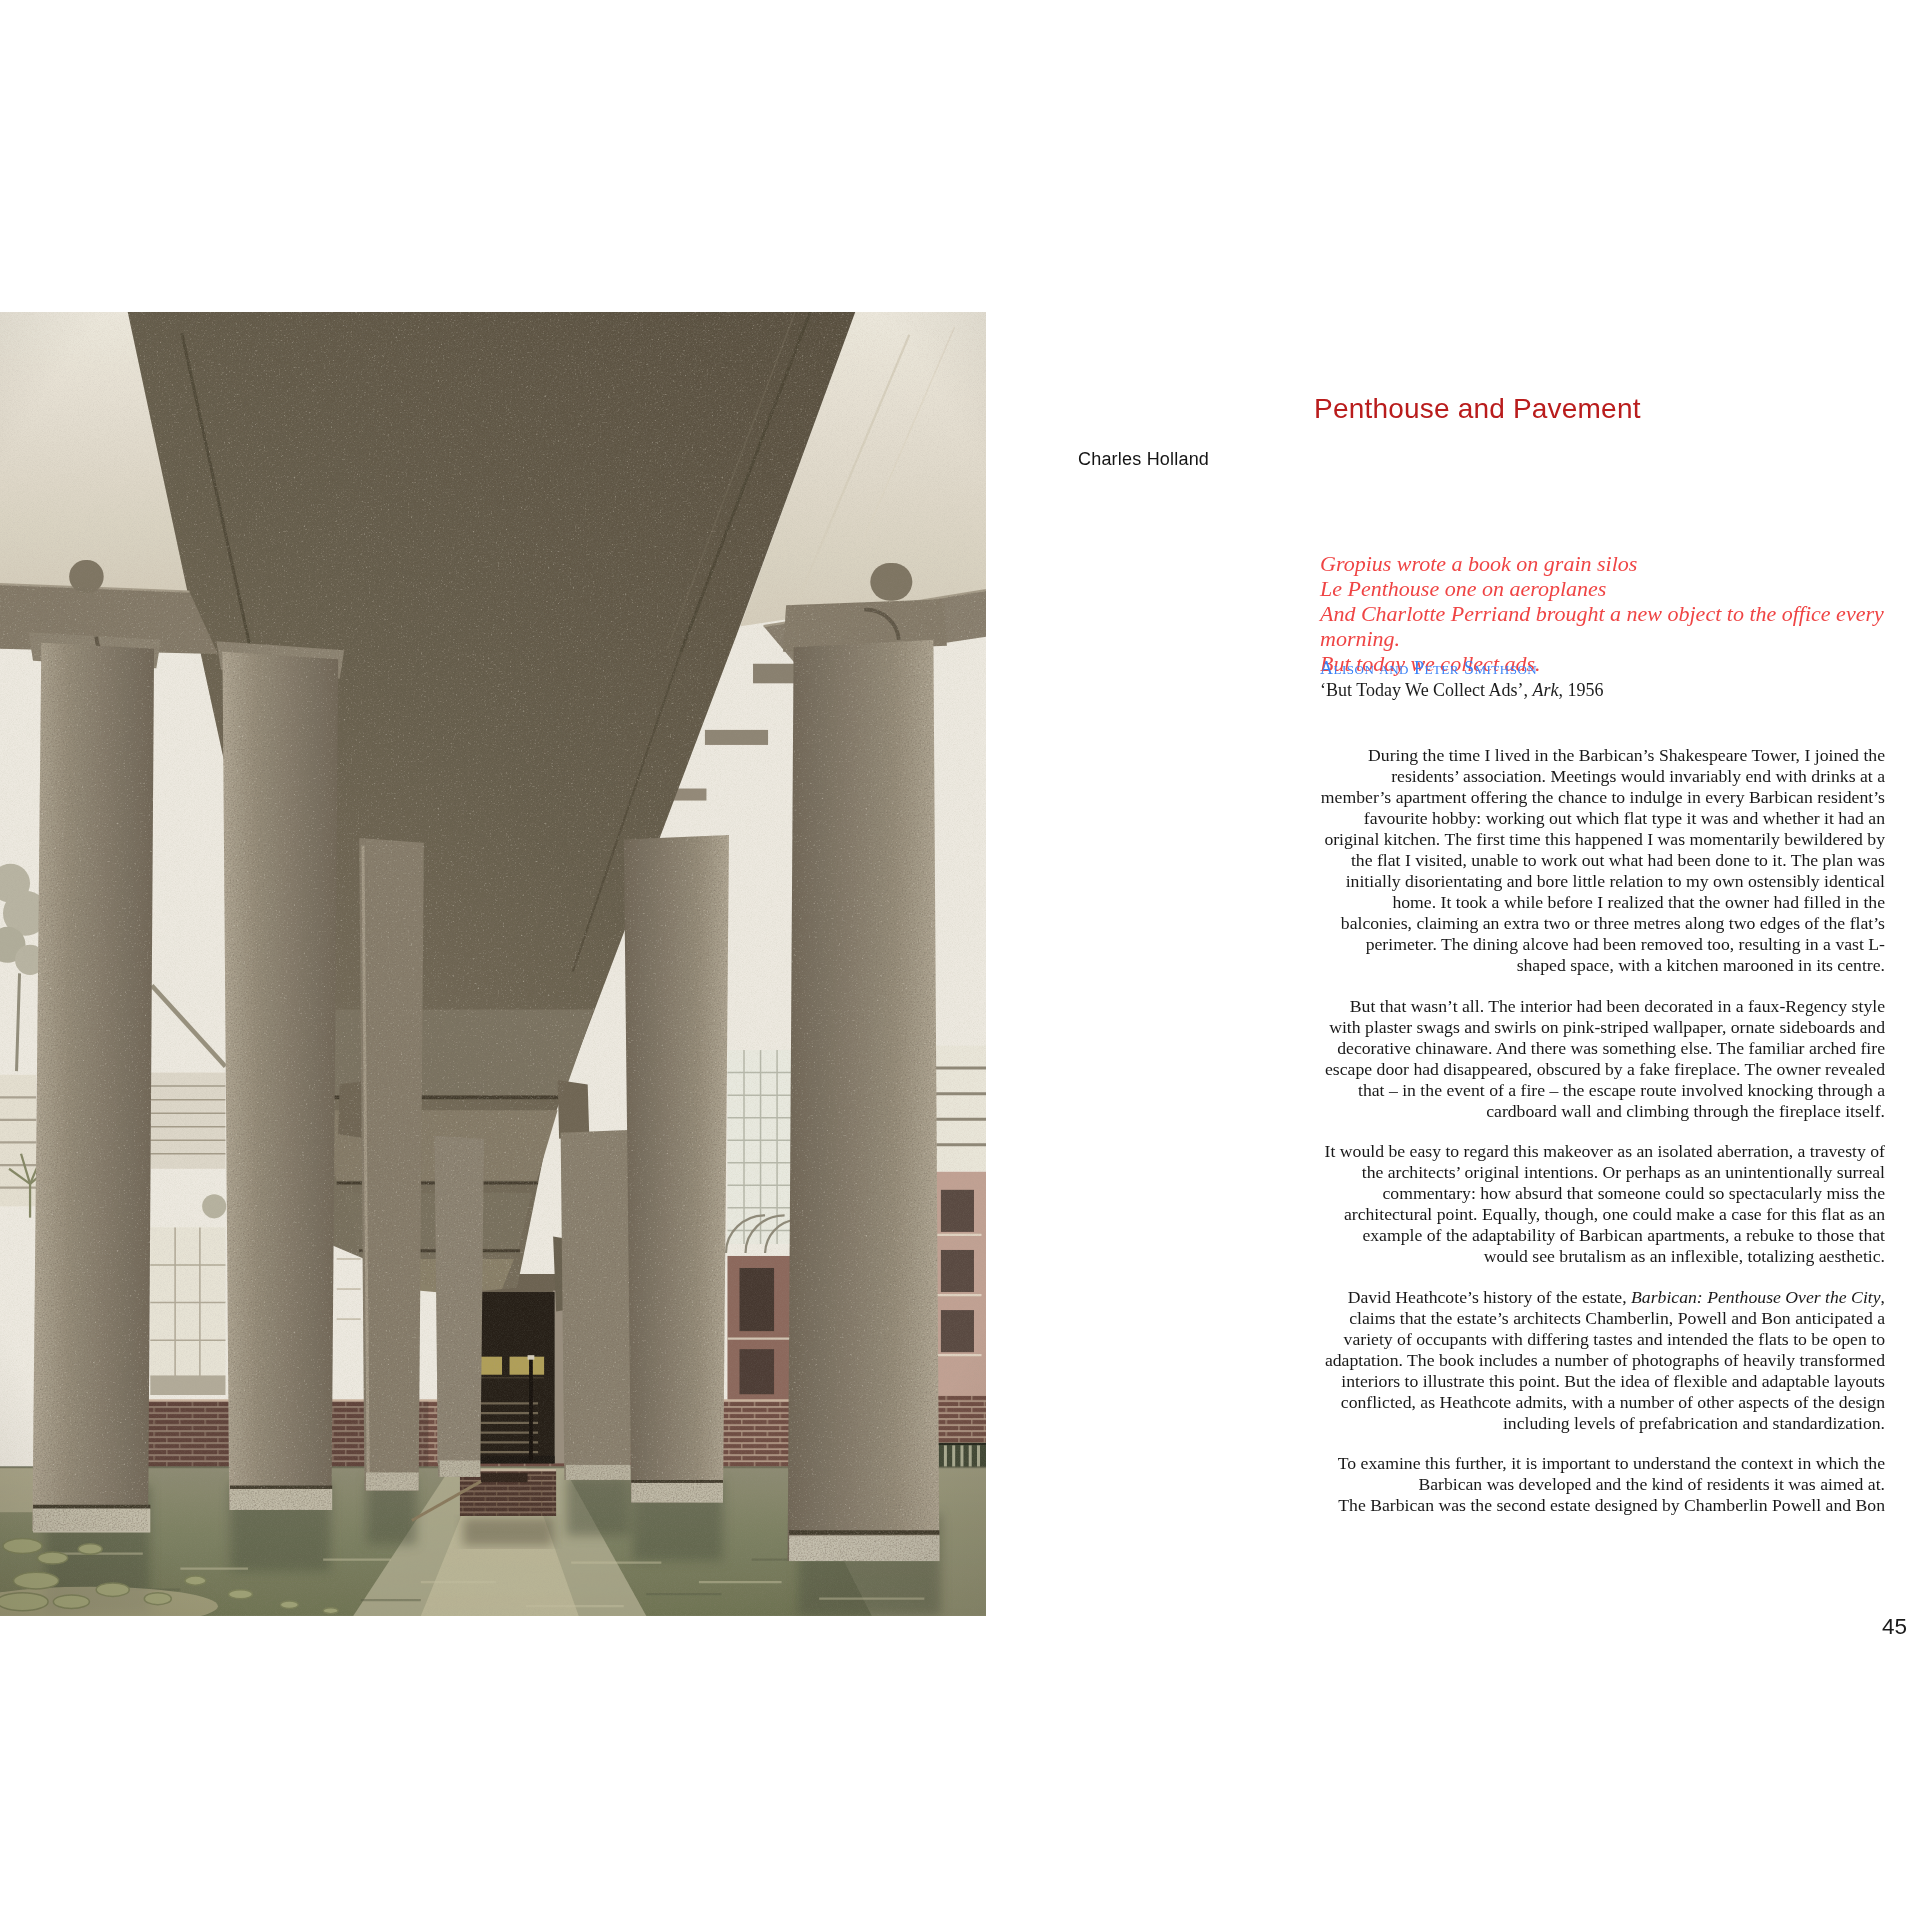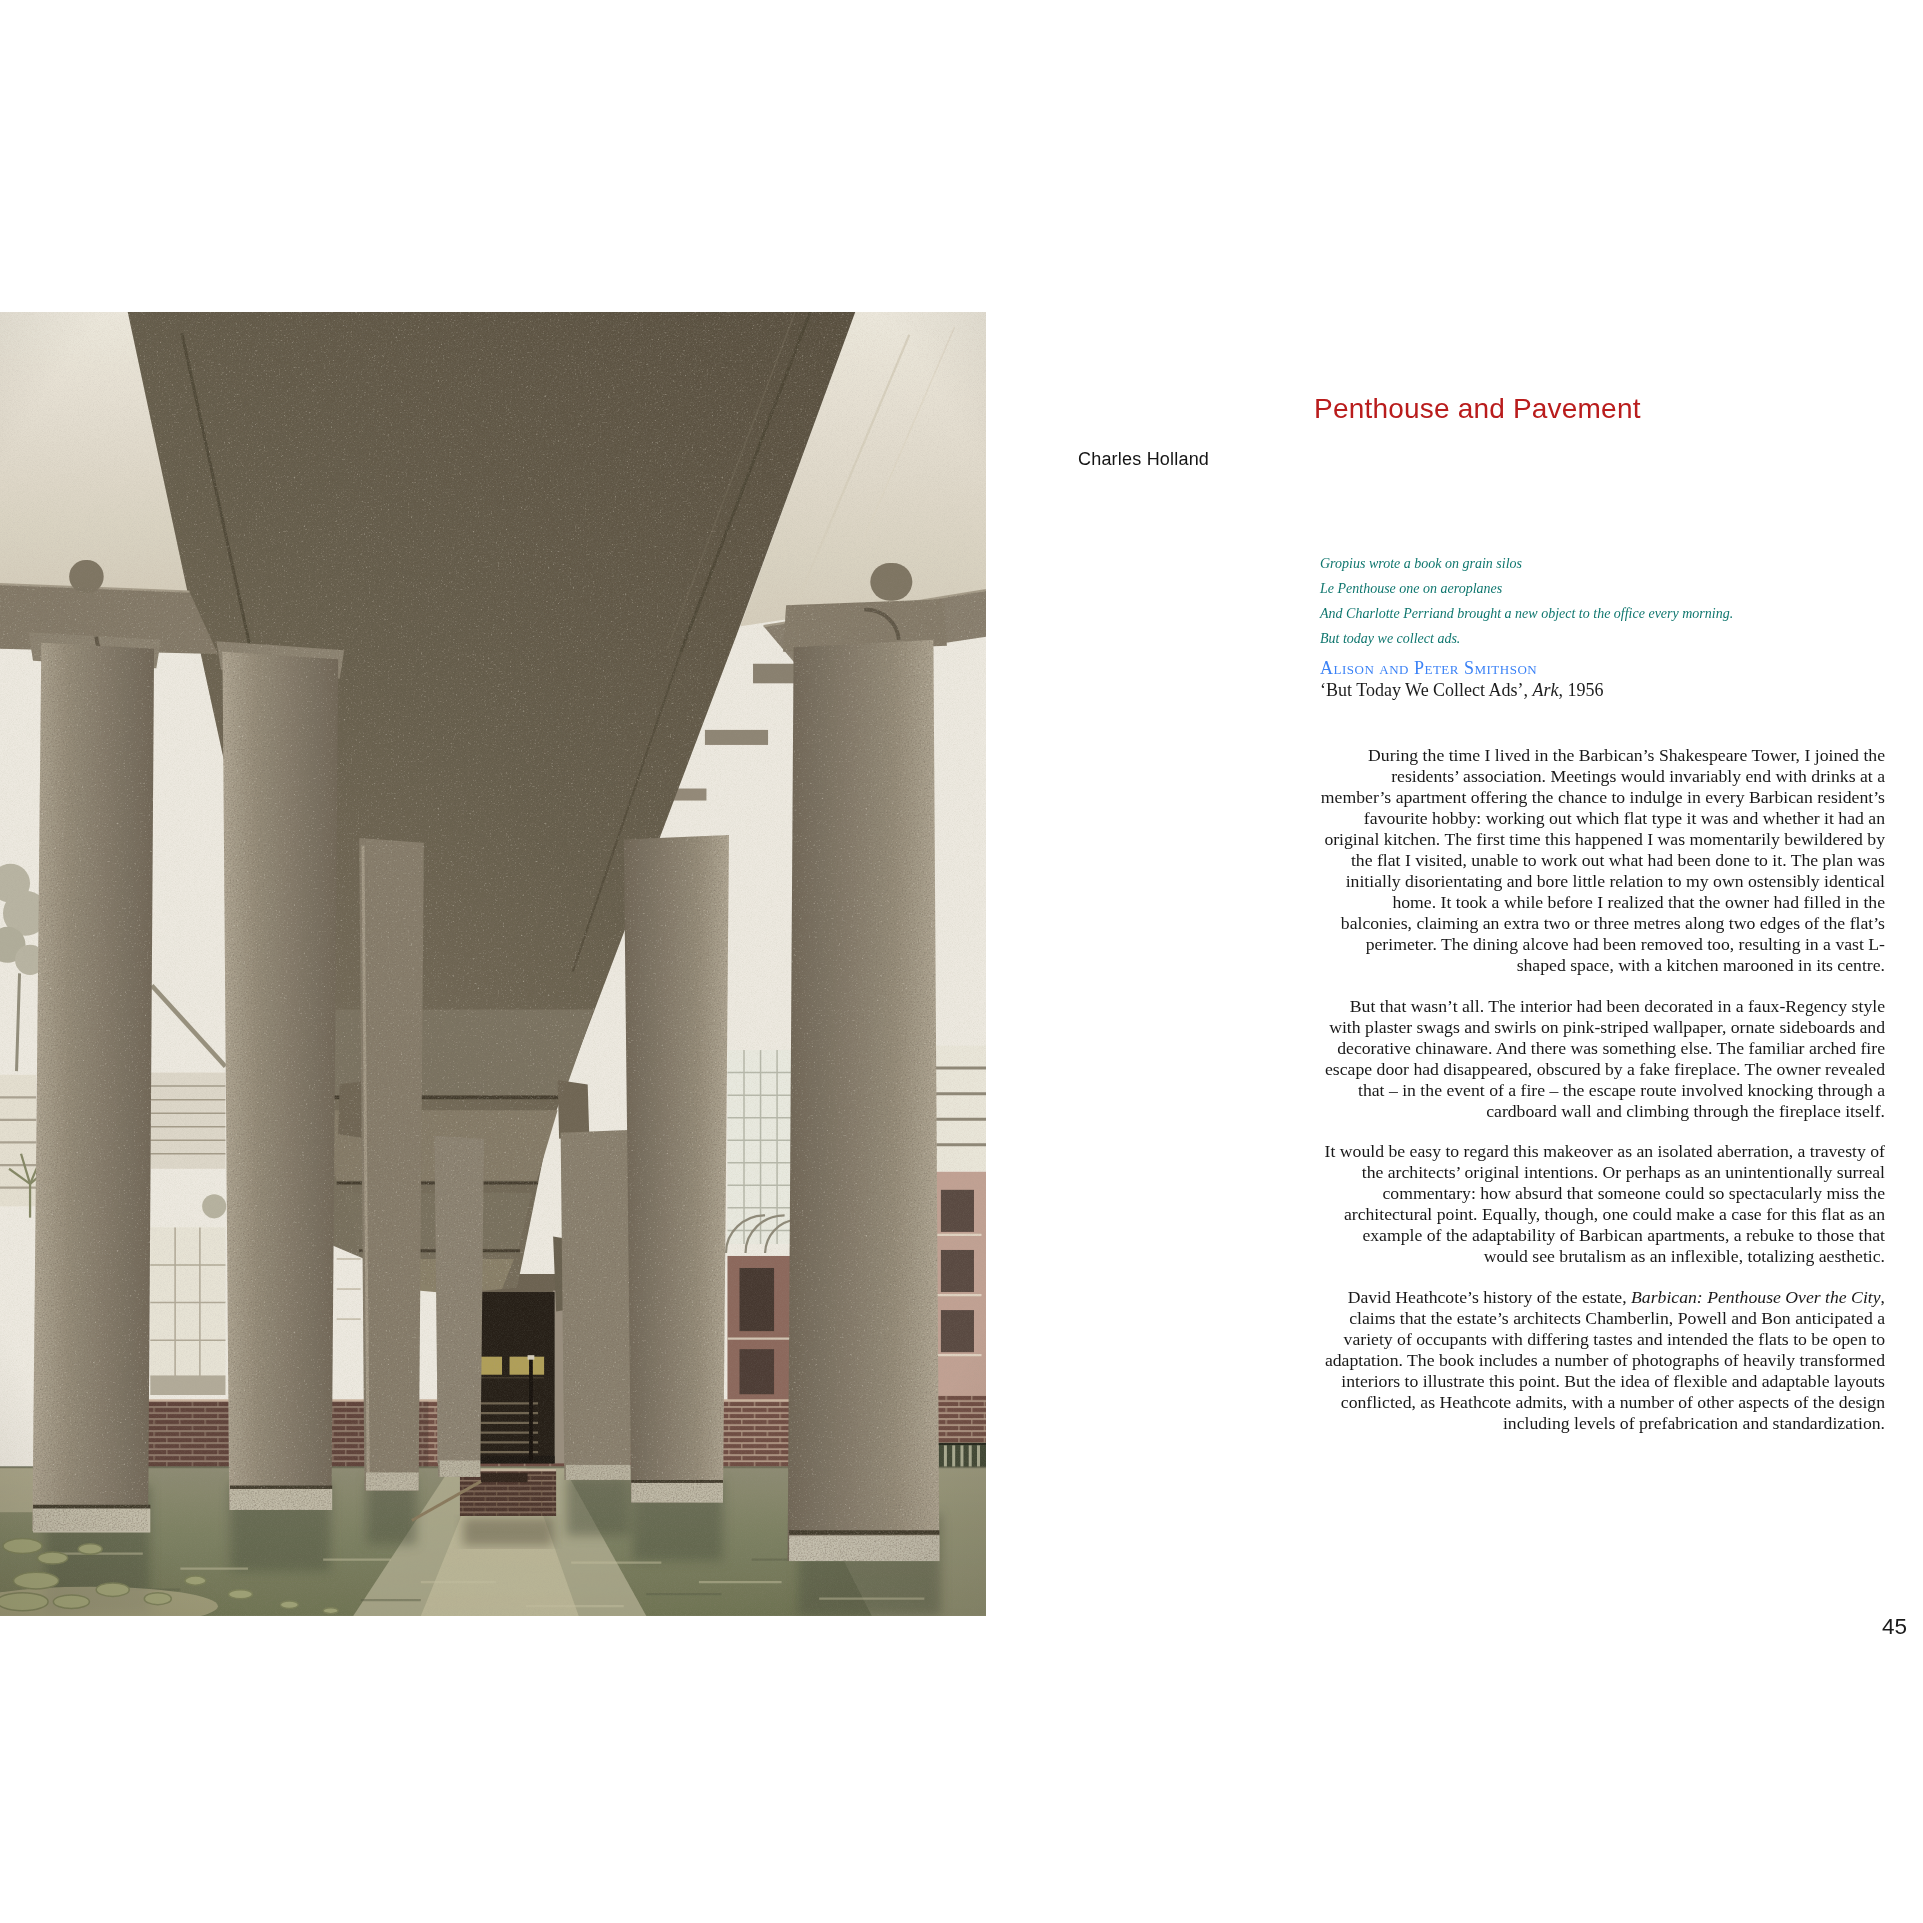--- a/index.html
+++ b/index.html
@@ -13,21 +13,21 @@
 
   
   .essay-title{position:absolute;left:1314px;top:373px;
     font-family:"Liberation Sans",sans-serif;font-size:28px;line-height:33px;
     font-weight:400;color:#b91c1c;letter-spacing:0.2px;}
   .essay-author{position:absolute;left:1078px;top:443px;
     font-family:"Liberation Sans",sans-serif;font-size:18px;line-height:32px;
     font-weight:400;color:#141414;letter-spacing:0.2px;}
 
   .epigraph{position:absolute;left:1320px;top:551px;width:571px;
-    font-style:italic;font-size:14px;line-height:25px;color:#0f766e;}
+    font-style:italic;font-size:22px;line-height:25px;color:#ef4444;}
 
   .attribution-name{position:absolute;left:1320px;top:658px;
     font-variant:small-caps;letter-spacing:0.5px;font-size:18px;color:#3b82f6;}
   .attribution-source{position:absolute;left:1320px;top:680px;
     font-size:18px;color:#1d1d1d;text-align:center;}
 
   .body-text{position:absolute;left:1320px;top:745px;width:565px;
     font-size:17.7px;line-height:21px;color:#191919;text-align:right;}
   .body-text p{margin:0 0 19.5px 0;}
   em{font-style:italic;}
@@ -411,16 +411,17 @@
 </div>
 
 <div class="attribution-name">Alison and Peter Smithson</div>
 <div class="attribution-source"><span>‘But Today We Collect Ads’, </span><em>Ark</em><span>, 1956</span></div>
 
 <div class="body-text">
   <p><span>During the time I lived in the Barbican’s Shakespeare Tower, I joined the residents’ association. Meetings would invariably end with drinks at a member’s apartment offering the chance to indulge in every Barbican resident’s favourite hobby: working out which flat type it was and whether it had an original kitchen. The first time this happened I was momentarily bewildered by the flat I visited, unable to work out what had been done to it. The plan was initially disorientating and bore little relation to my own ostensibly identical home. It took a while before I realized that the owner had filled in the balconies, claiming an extra two or three metres along two edges of the flat’s perimeter. The dining alcove had been removed too, resulting in a vast L-shaped space, with a kitchen marooned in its centre.</span></p>
   <p><span>But that wasn’t all. The interior had been decorated in a faux-Regency style with plaster swags and swirls on pink-striped wallpaper, ornate sideboards and decorative chinaware. And there was something else. The familiar arched fire escape door had disappeared, obscured by a fake fireplace. The owner revealed that – in the event of a fire – the escape route involved knocking through a cardboard wall and climbing through the fireplace itself.</span></p>
   <p><span>It would be easy to regard this makeover as an isolated aberration, a travesty of the architects’ original intentions. Or perhaps as an unintentionally surreal commentary: how absurd that someone could so spectacularly miss the architectural point. Equally, though, one could make a case for this flat as an example of the adaptability of Barbican apartments, a rebuke to those that would see brutalism as an inflexible, totalizing aesthetic.</span></p>
   <p><span>David Heathcote’s history of the estate, </span><em>Barbican: Penthouse Over the City</em><span>, claims that the estate’s architects Chamberlin, Powell and Bon anticipated a variety of occupants with differing tastes and intended the flats to be open to adaptation. The book includes a number of photographs of heavily transformed interiors to illustrate this point. But the idea of flexible and adaptable layouts conflicted, as Heathcote admits, with a number of other aspects of the design including levels of prefabrication and standardization.</span></p>
+  <p><span>To examine this further, it is important to understand the context in which the Barbican was developed and the kind of residents it was aimed at.</span><br><span>The Barbican was the second estate designed by Chamberlin Powell and Bon</span></p>
 </div>
 
 <div class="page-number">45</div>
 
 
 </body></html>

